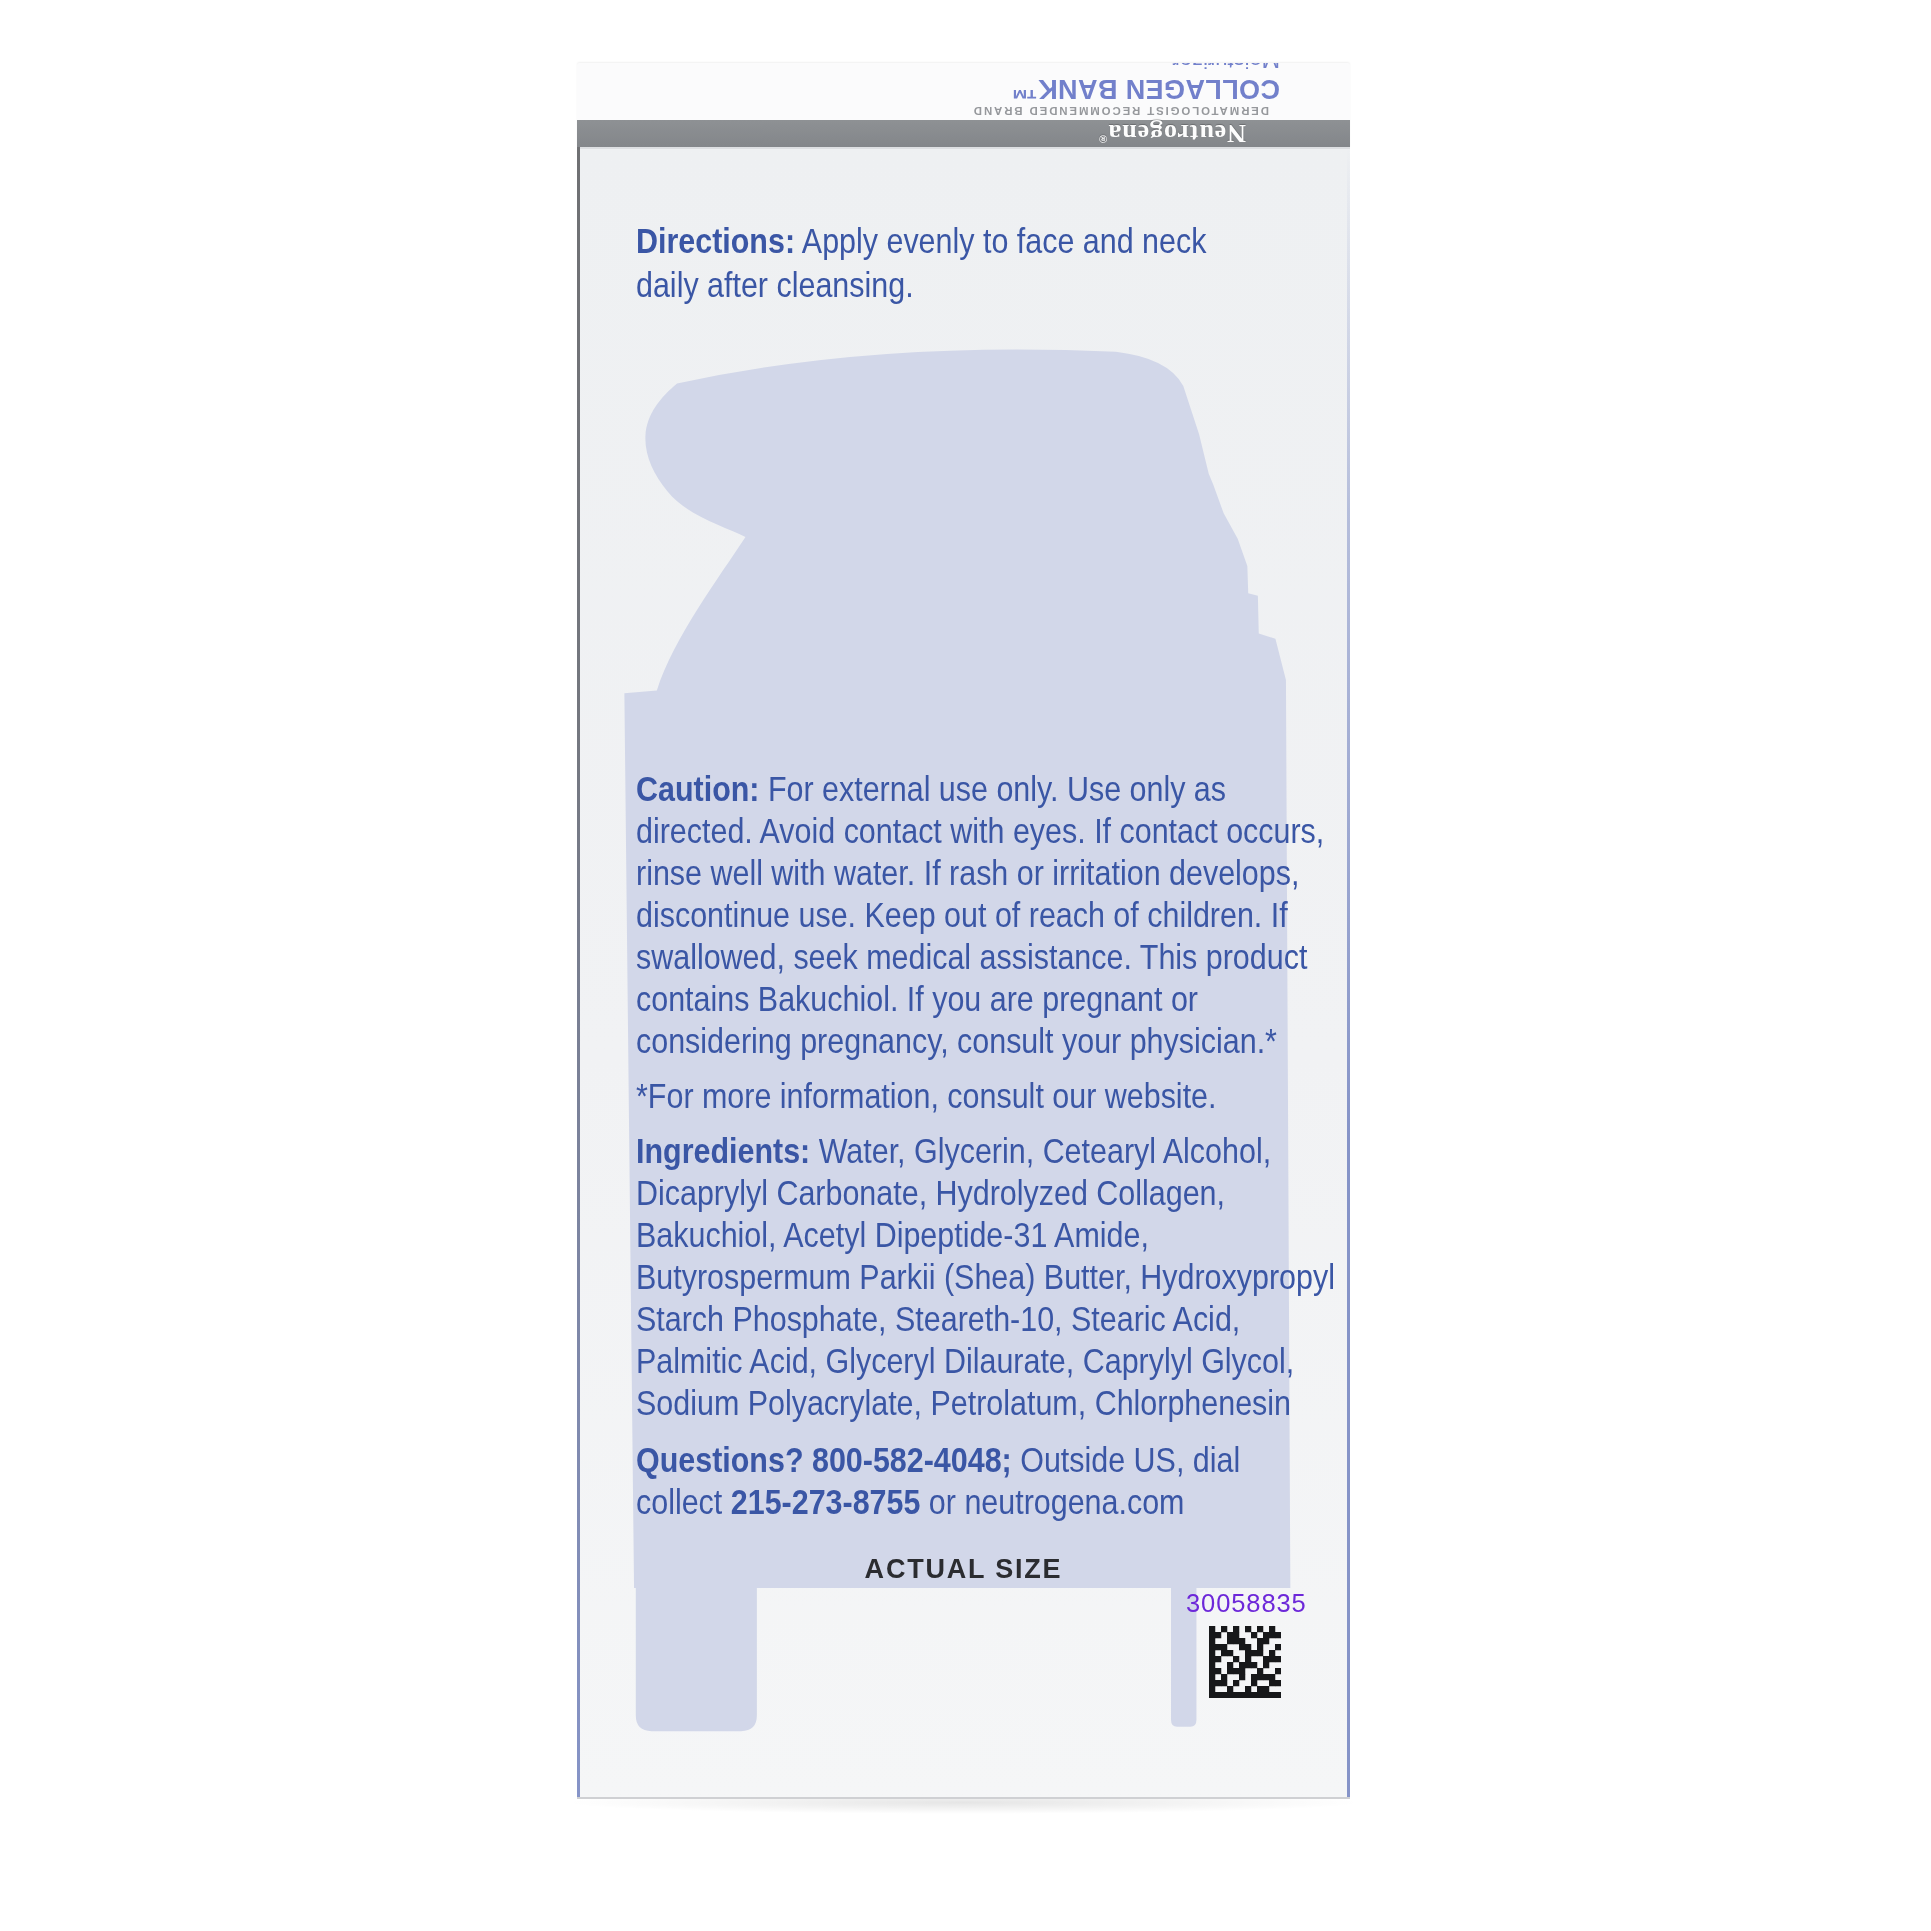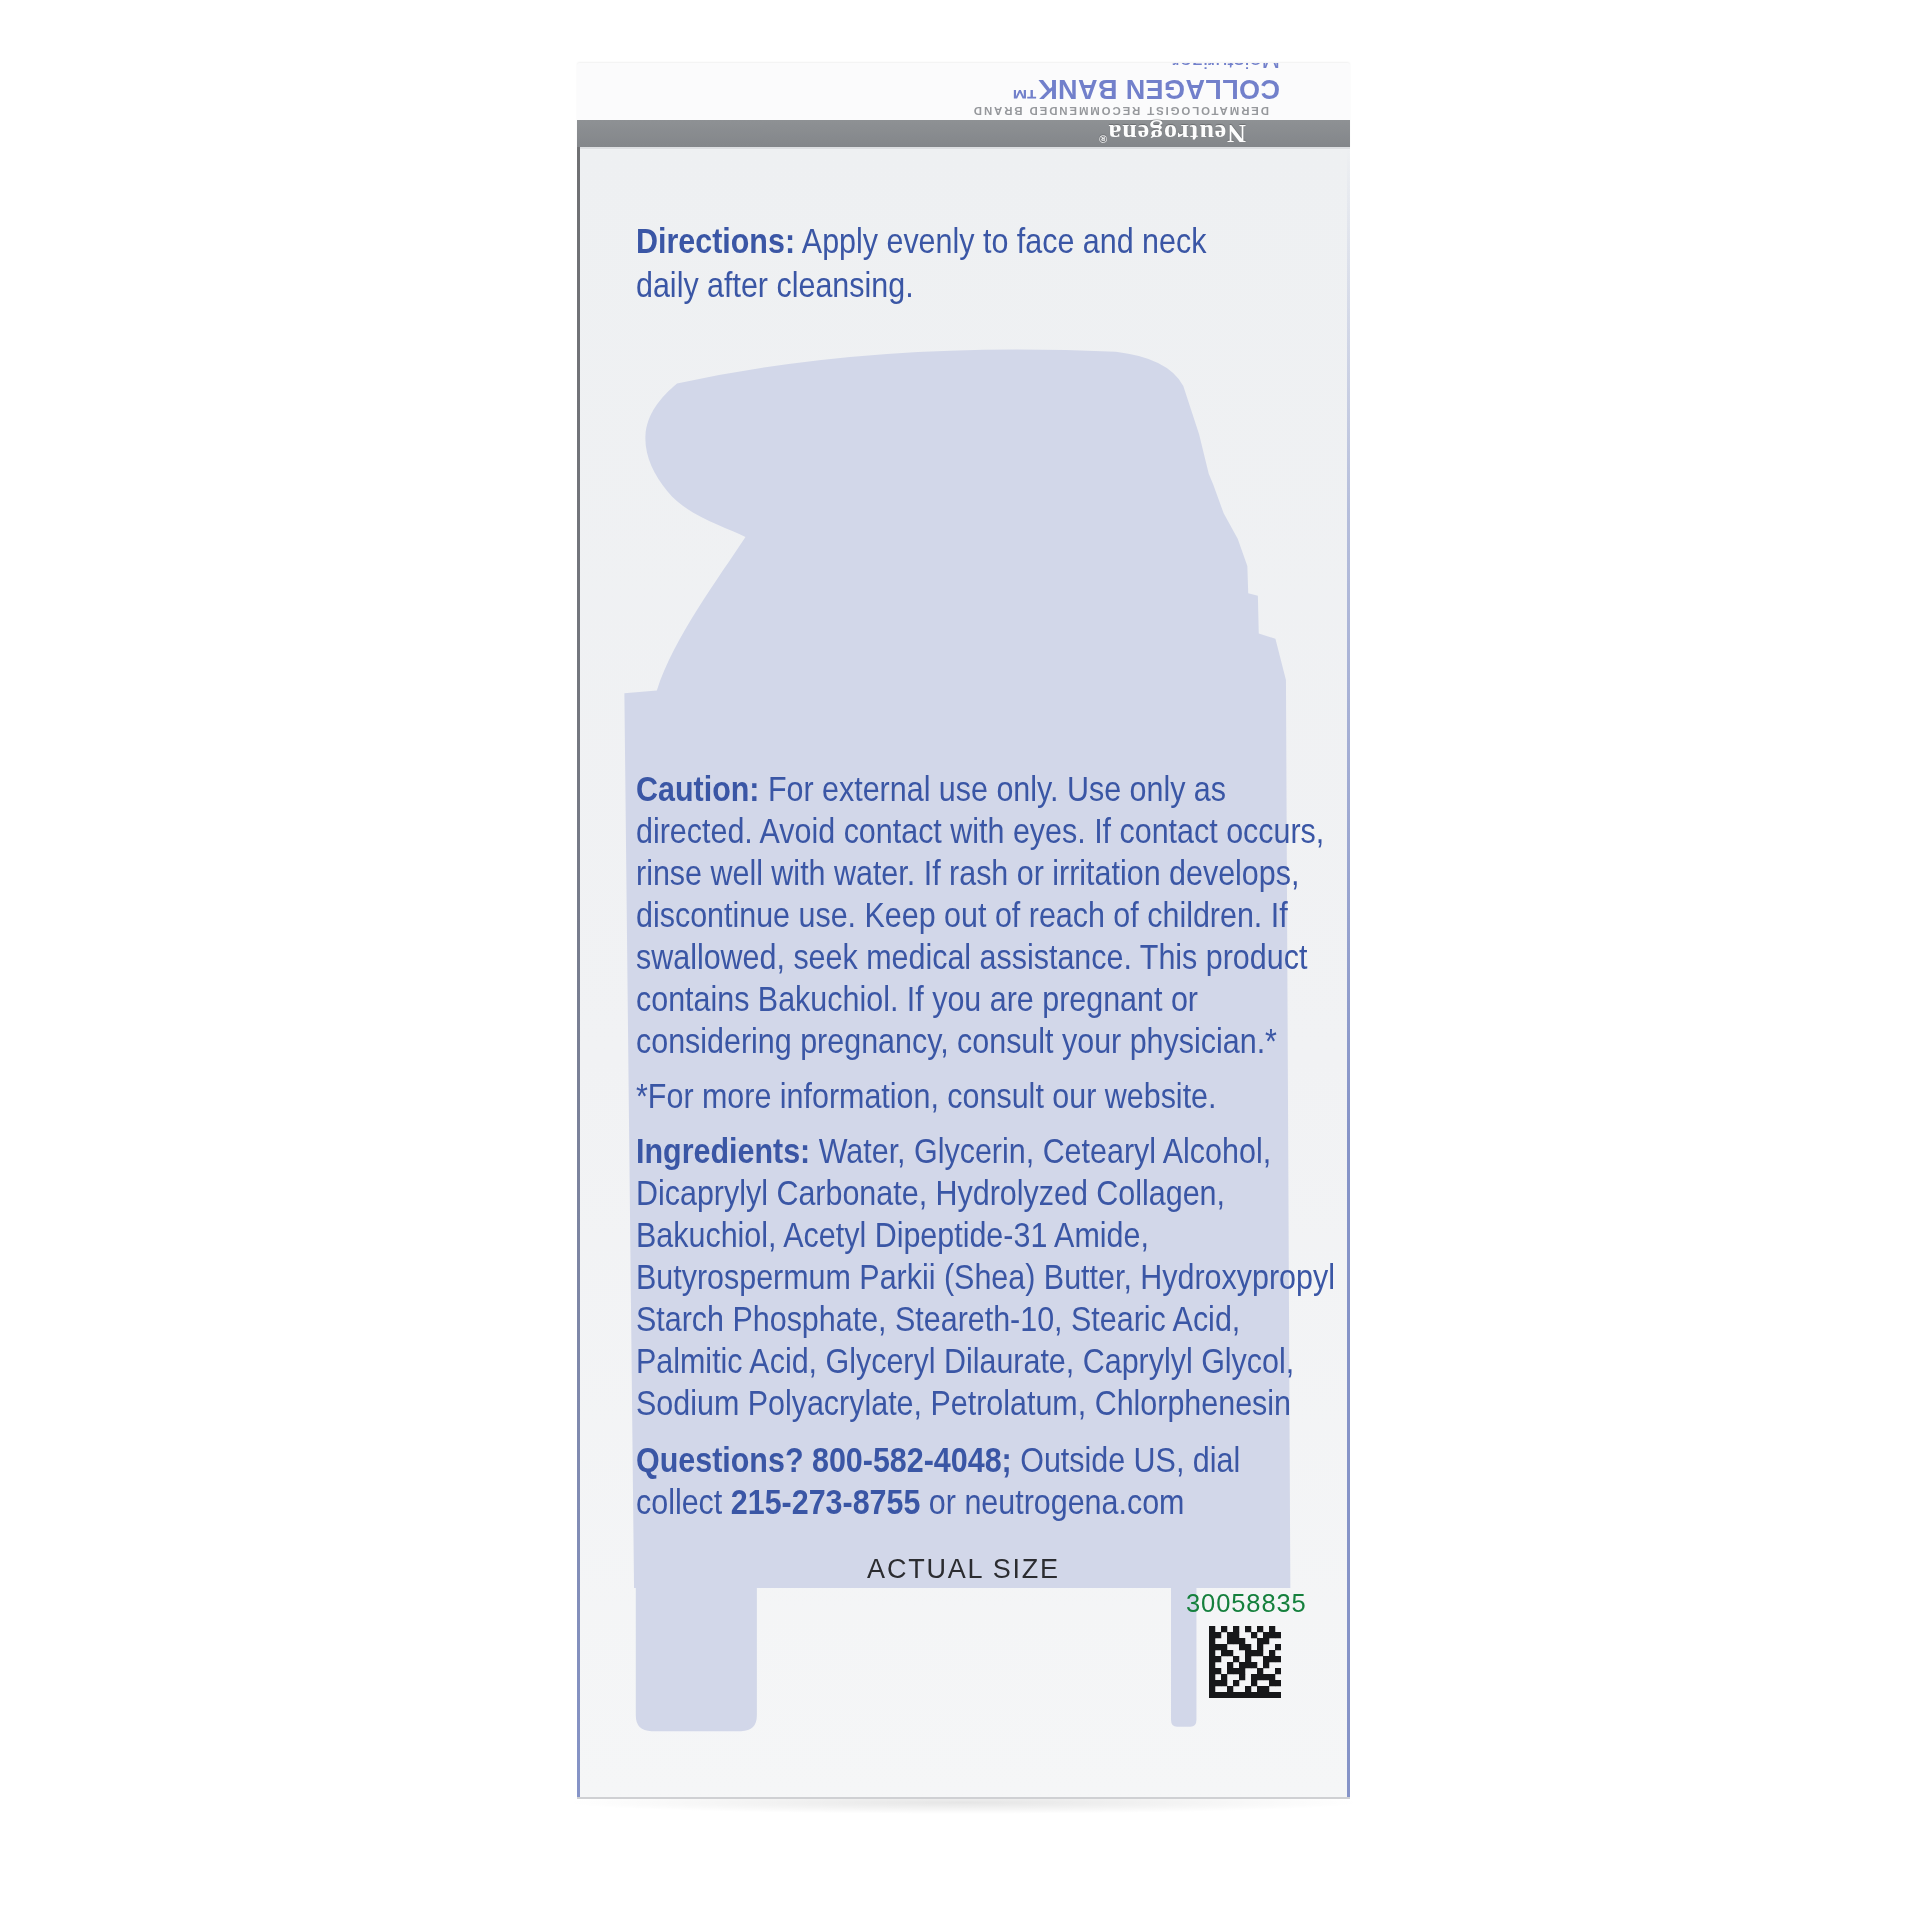--- a/index.html
+++ b/index.html
@@ -33,22 +33,22 @@
 
   
   .cond{position:absolute;transform:scaleX(0.87);transform-origin:left top;color:#3a56a5;font-size:35px;line-height:42px;white-space:nowrap;}
   .cond b{font-weight:bold;}
   .directions{left:59px;top:156px;line-height:44px;}
   .caution{left:59px;top:705px;}
   .footnote{left:59px;top:1012px;}
   .ingredients{left:59px;top:1067px;}
   .questions{left:59px;top:1376px;}
 
-  .actual-size{position:absolute;left:0;top:1491px;width:773px;text-align:center;color:#2b2c30;font-size:27px;letter-spacing:1.8px;}
-  .item-number{position:absolute;left:609px;top:1526px;color:#15803d;font-size:25.5px;letter-spacing:0.9px;}
+  .actual-size{position:absolute;left:0;top:1491px;width:773px;text-align:center;color:#2b2c30;font-size:27px;letter-spacing:1.8px;font-weight:bold;}
+  .item-number{position:absolute;left:609px;top:1526px;color:#6d28d9;font-size:25.5px;letter-spacing:0.9px;}
   .barcode{position:absolute;left:632px;top:1563px;width:72px;height:72px;}
   .barcode rect{fill:#17181a;}
 </style>
 </head>
 <body>
 
 <div class="stage">
 
   <div class="box-shadow"></div>
 

